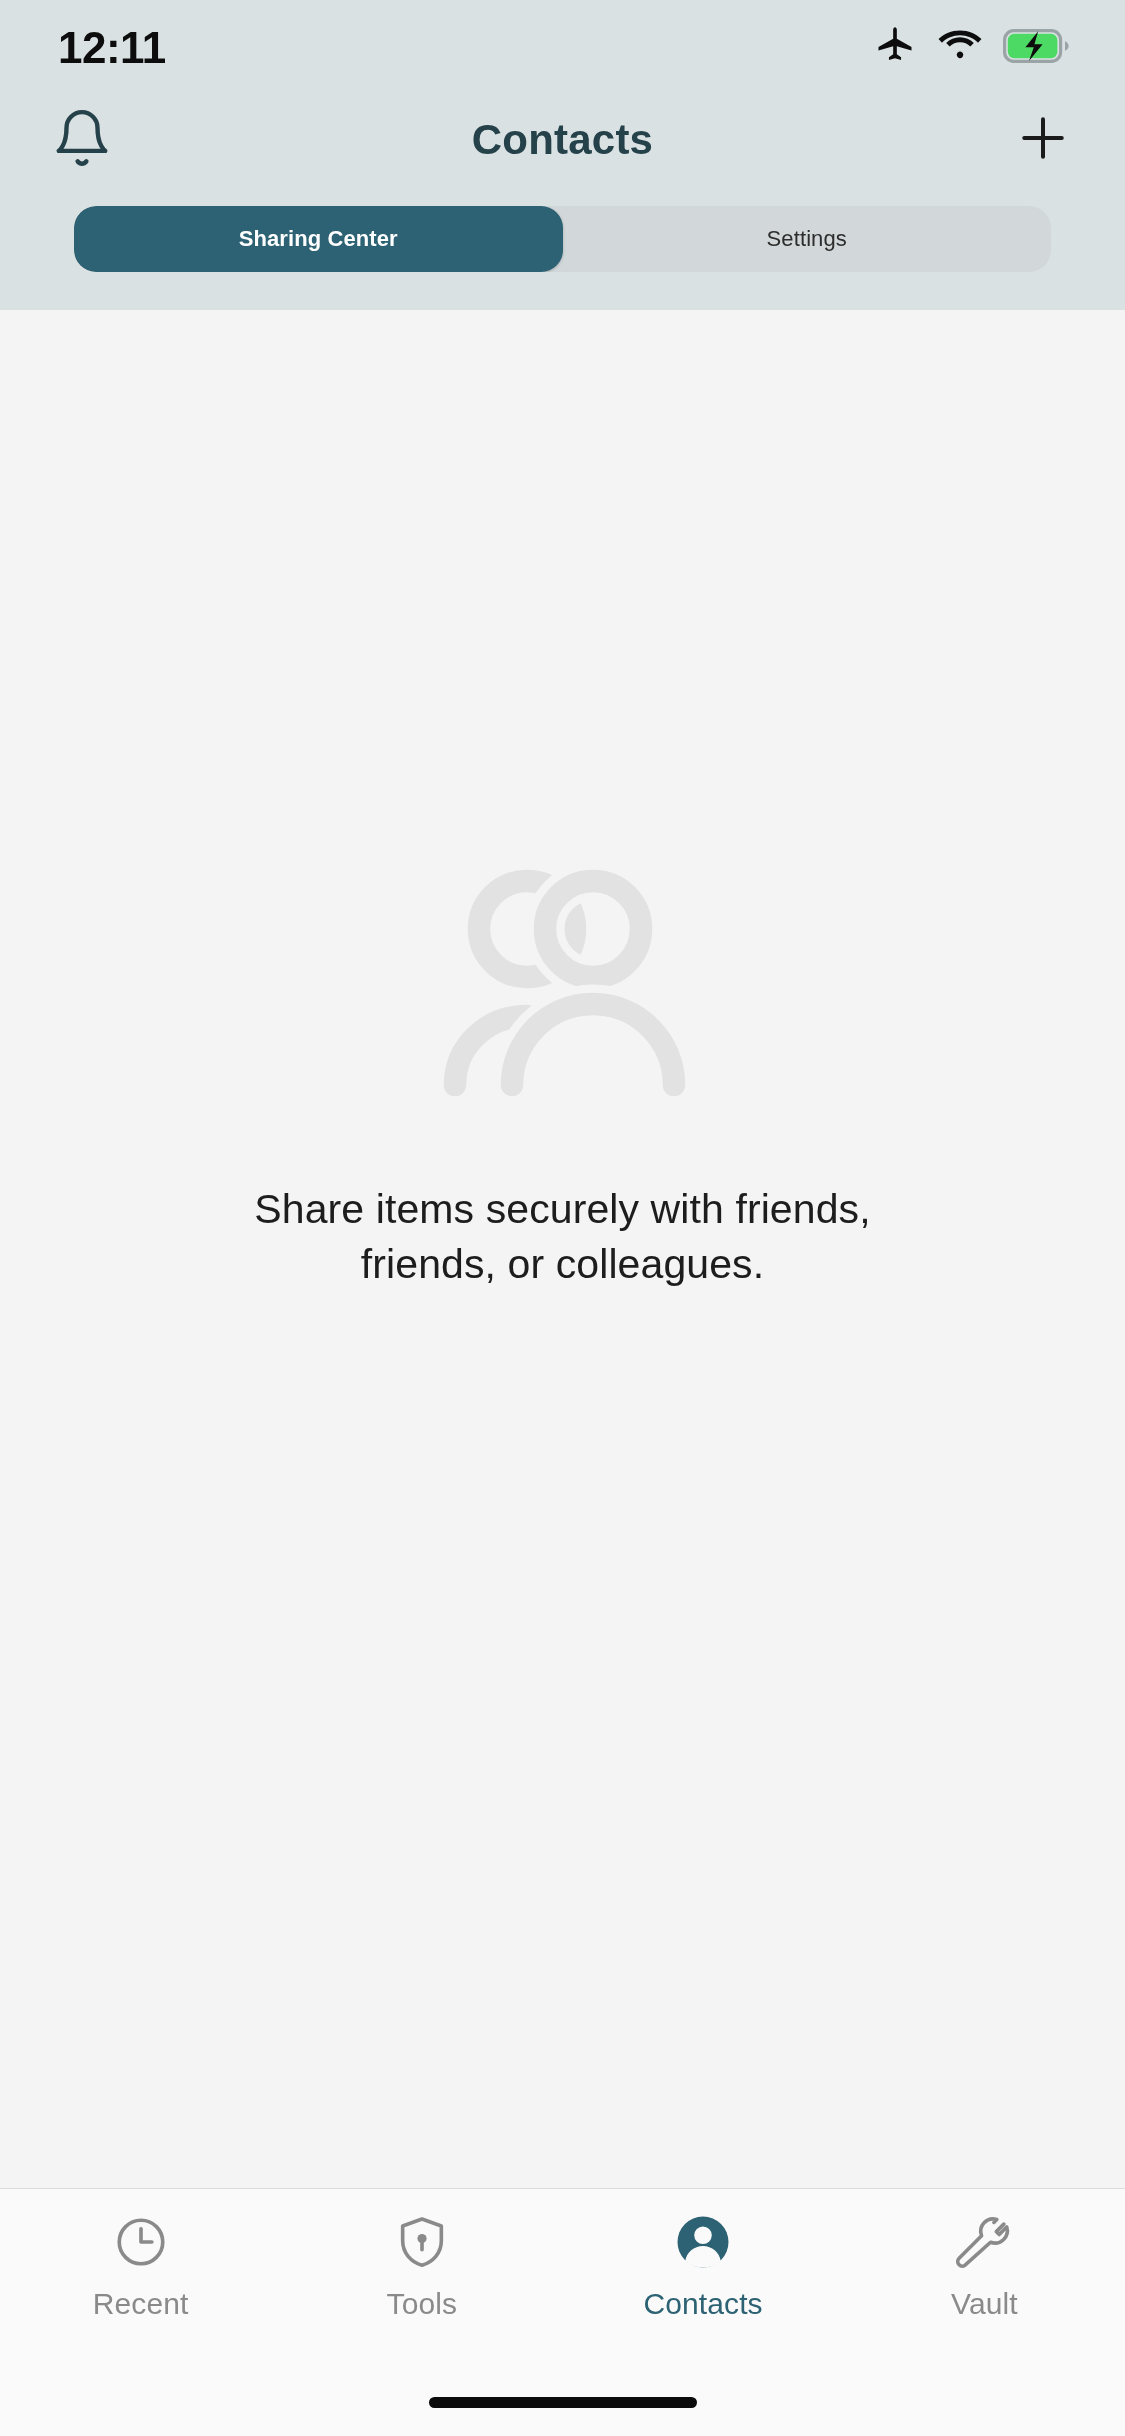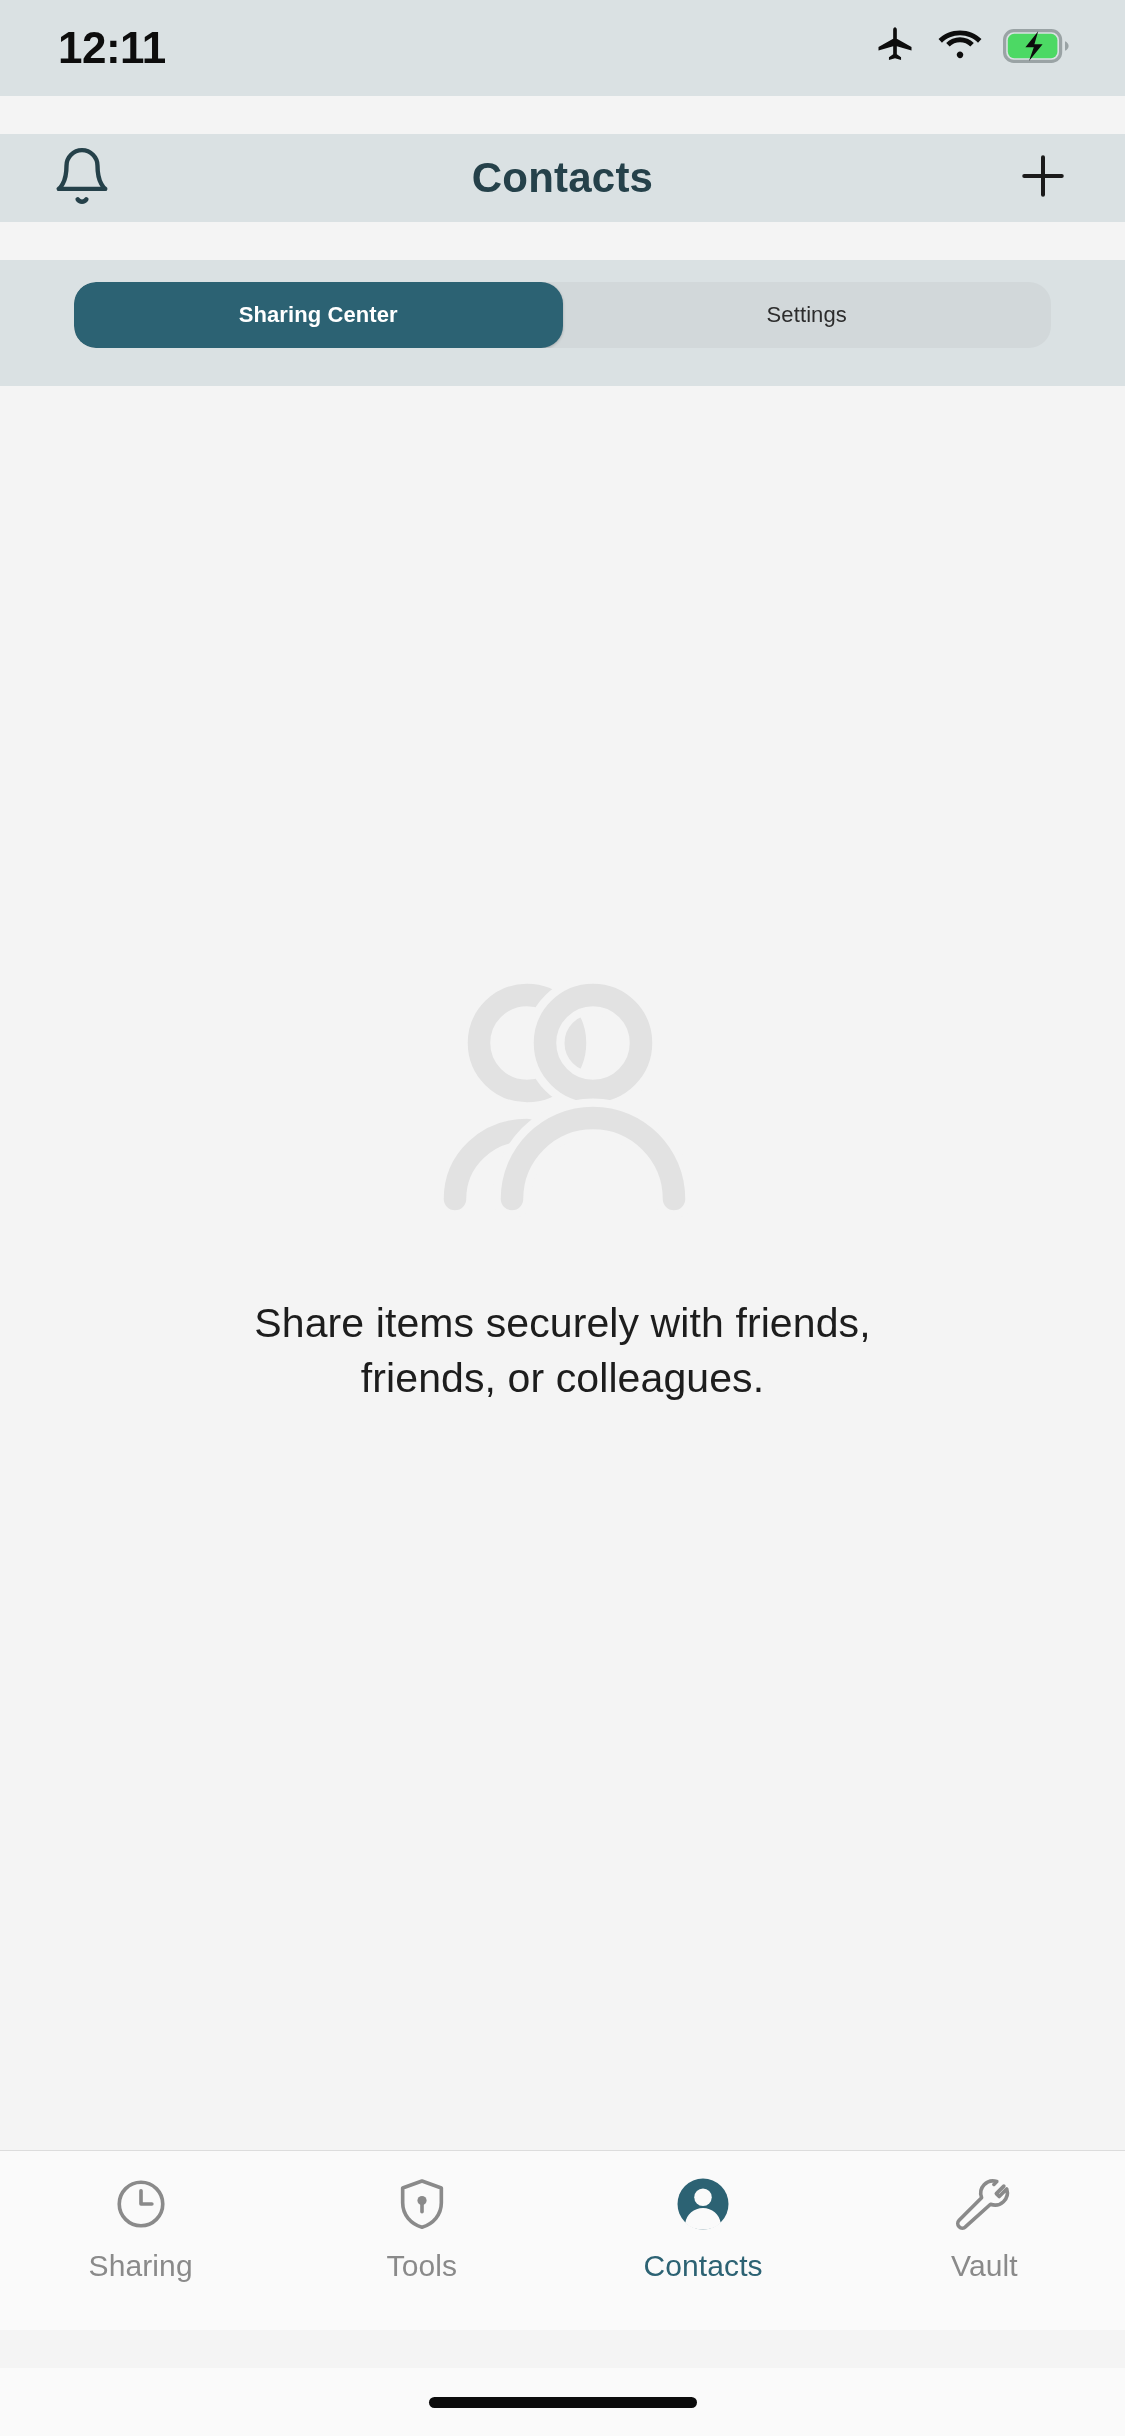--- a/index.html
+++ b/index.html
@@ -2,21 +2,21 @@
 <html><head>
 <meta charset="utf-8">
 <style>
   * { margin:0; padding:0; box-sizing:border-box; }
   html, body {
     width:1125px; height:2436px;
     font-family:"Liberation Sans", sans-serif;
     background:#f4f4f4;
     overflow:hidden;
   }
-  .phone { position:relative; width:1125px; height:2436px; display:flex; flex-direction:column;gap:38px; }
+  .phone { position:relative; width:1125px; height:2436px; display:flex; flex-direction:column; }
 
   
   .statusbar {
     height:96px; background:#dae1e3;
     display:flex; align-items:center; justify-content:space-between;
     padding:0 56px 0 58px; flex:none;
   }
   .status-time { font-size:44px; font-weight:600; color:#0d0d0d; letter-spacing:-0.5px; }
   .status-icons { display:flex; align-items:center; gap:20px; }
 
@@ -164,21 +164,21 @@
 
   <div class="tabbar">
 
     <div class="tab">
       <div class="tab-icon">
         <svg width="58" height="58" viewBox="0 0 24 24" fill="none" stroke="#8a8a8a" stroke-width="1.5" stroke-linecap="round" stroke-linejoin="round">
           <circle cx="12" cy="12" r="9"></circle>
           <polyline points="12,6.5 12,12 16.5,12"></polyline>
         </svg>
       </div>
-      <div class="tab-label">Sharing</div>
+      <div class="tab-label">Recent</div>
     </div>
 
     <div class="tab">
       <div class="tab-icon">
         <svg width="58" height="58" viewBox="0 0 24 24" fill="none" stroke="#8a8a8a" stroke-width="1.5" stroke-linecap="round" stroke-linejoin="round">
           <path d="M12 2.5 20 5.4v6.1c0 5-3.4 8.8-8 10.1-4.6-1.3-8-5.1-8-10.1V5.4L12 2.5z"></path>
           <circle cx="12" cy="10.6" r="1.9" fill="#8a8a8a" stroke="none"></circle>
           <line x1="12" y1="11.8" x2="12" y2="15.2"></line>
         </svg>
       </div>

